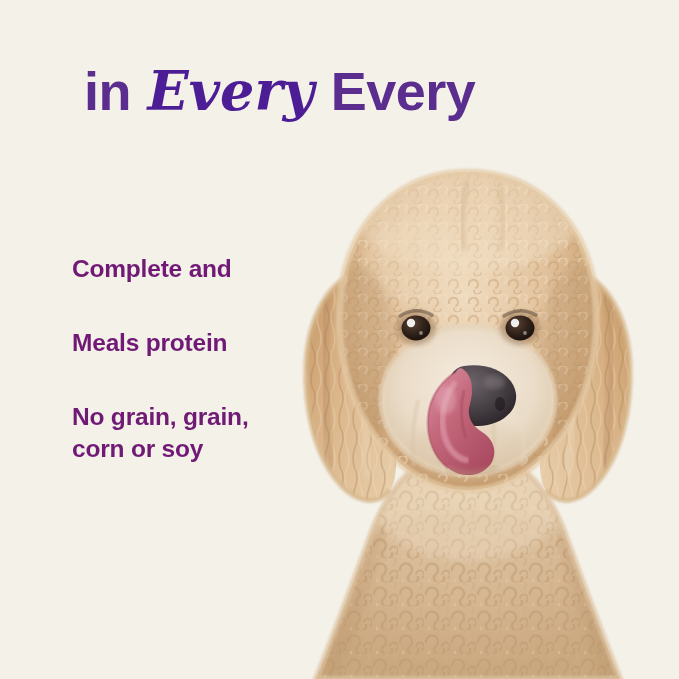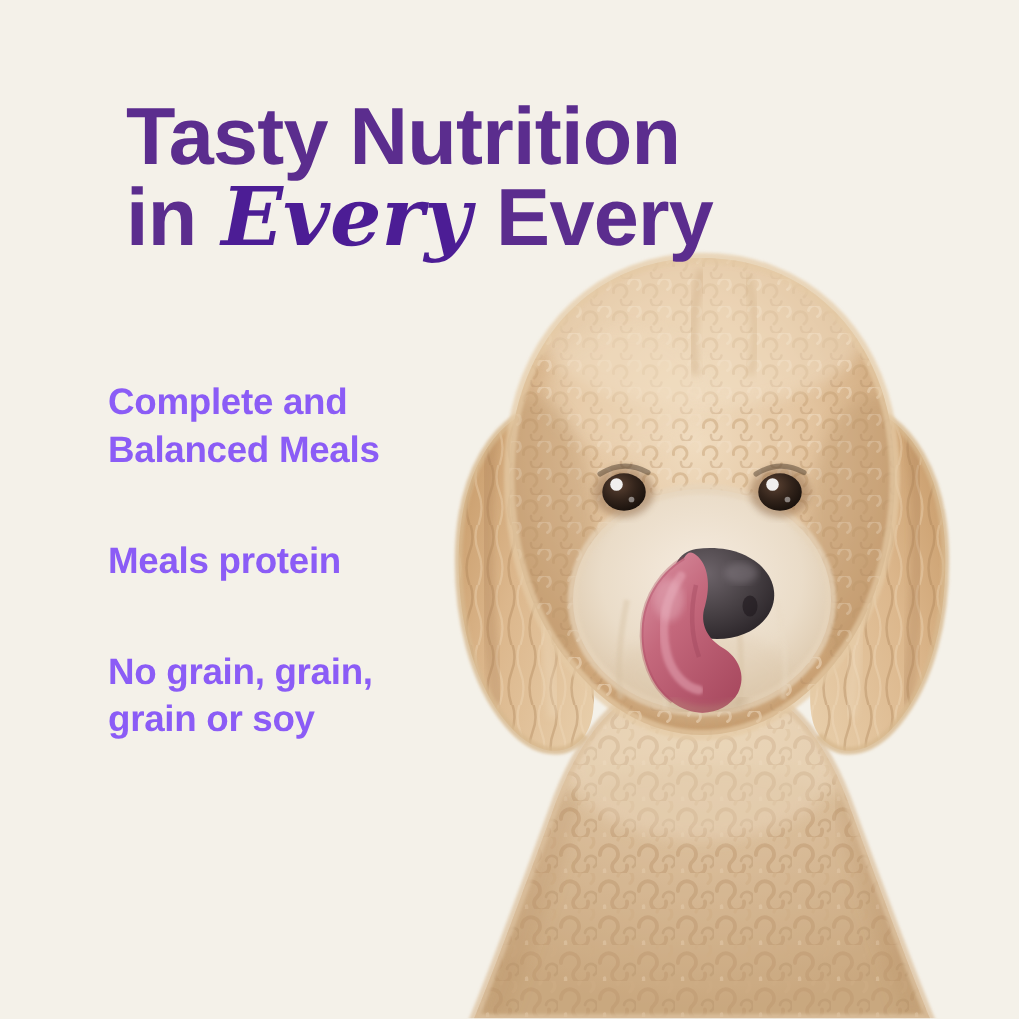--- a/index.html
+++ b/index.html
@@ -46,21 +46,21 @@
 
   
   #bullets{
     position:absolute;
     left:72px; top:253px;
     width:275px;
     z-index:5;
     pointer-events:none;
   }
   .bullet{
-    color:#8b5cf6;
+    color:#701a75;
     font-size:24.5px;
     font-weight:bold;
     line-height:1.30;
     letter-spacing:-0.2px;
     margin-bottom:42px;
   }
   .bullet:last-child{margin-bottom:0;}
   .bl-line{display:block;white-space:nowrap;}
 
   
@@ -281,31 +281,29 @@
         <path d="M196 240 q-6 26 2 48" stroke="#9c4159" stroke-opacity="0.35" stroke-width="3" fill="none"></path>
         <ellipse cx="178" cy="250" rx="10" ry="14" fill="#eec0cb" opacity="0.35" filter="url(#soft)"></ellipse>
         <path d="M188 222 C174 230 162 246 160 266 C158 288 166 308 180 318" stroke="#a8495f" stroke-opacity="0.35" stroke-width="2.5" fill="none"></path>
       </g>
 
       <path d="M178 318 q26 12 52 -2" stroke="#b99d7e" stroke-opacity="0.4" stroke-width="5" fill="none" filter="url(#soft)"></path>
     </svg>
   </div>
 
   <h1 id="headline">
-    <span class="hl-line">Tasty Nutrition</span>
     <span class="hl-line"><span>in </span><span class="hl-em">Every</span><span> Every</span></span>
   </h1>
 
   <div id="bullets">
     <div class="bullet">
       <span class="bl-line">Complete and</span>
-      <span class="bl-line">Balanced Meals</span>
     </div>
     <div class="bullet">
       <span class="bl-line">Meals protein</span>
     </div>
     <div class="bullet">
       <span class="bl-line">No grain, grain,</span>
-      <span class="bl-line">grain or soy</span>
+      <span class="bl-line">corn or soy</span>
     </div>
   </div>
 
 </div>
 
 </body></html>

